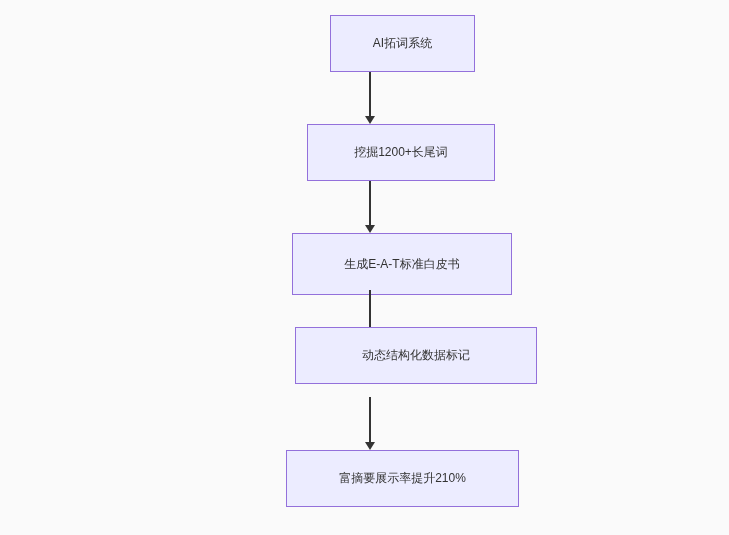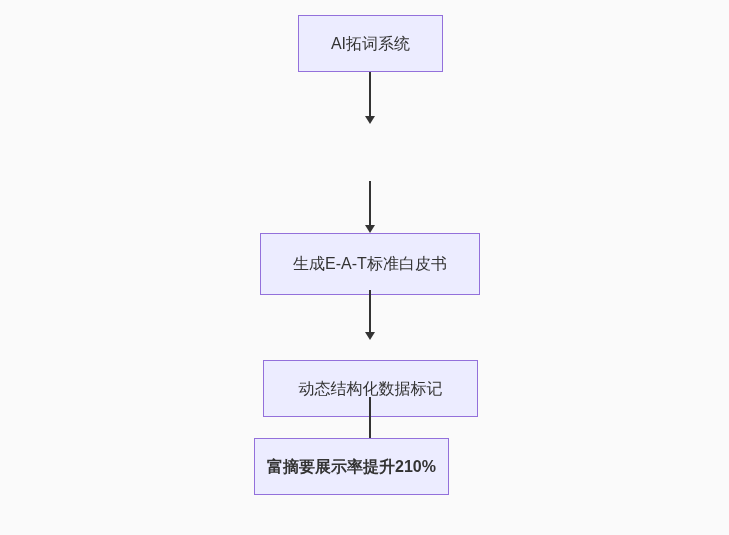--- a/index.html
+++ b/index.html
@@ -20,24 +20,25 @@
   }
   .node {
     position: absolute;
     box-sizing: border-box;
     background: #ececff;
     border: 1px solid #9370db;
     display: flex;
     align-items: center;
     justify-content: center;
     color: #333333;
-    font-size: 16px;
+    font-size: 12px;
     line-height: 1.2;
     text-align: center;
     white-space: nowrap;
+    margin-left: 32px;
   }
   .edge {
     position: absolute;
     width: 12px;
   }
   .edge .line {
     position: absolute;
     left: 5px;
     top: 0;
     bottom: 5px;
@@ -62,41 +63,44 @@
 
   <div class="node" style="left:298px; top:15px; width:145px; height:57px;">
     <span>AI拓词系统</span>
   </div>
 
   <div class="edge" style="left:364px; top:72px; height:52px;">
     <div class="line"></div>
     <div class="head"></div>
   </div>
 
+  <div class="node" style="left:275px; top:124px; width:188px; height:57px;">
+    <span>挖掘1200+长尾词</span>
+  </div>
 
   <div class="edge" style="left:364px; top:181px; height:52px;">
     <div class="line"></div>
     <div class="head"></div>
   </div>
 
   <div class="node" style="left:260px; top:233px; width:220px; height:62px;">
     <span>生成E-A-T标准白皮书</span>
   </div>
 
   <div class="edge" style="left:364px; top:290px; height:50px;">
     <div class="line"></div>
     <div class="head"></div>
   </div>
 
-  <div class="node" style="left:263px; top:360px; width:215px; height:57px;">
+  <div class="node" style="left:263px; top:327px; width:242px; height:57px;">
     <span>动态结构化数据标记</span>
   </div>
 
   <div class="edge" style="left:364px; top:397px; height:53px;">
     <div class="line"></div>
     <div class="head"></div>
   </div>
 
-  <div class="node" style="left:254px; top:438px; width:195px; height:57px;font-weight:bold;">
+  <div class="node" style="left:254px; top:450px; width:233px; height:57px;">
     <span>富摘要展示率提升210%</span>
   </div>
 
 </div>
 
 </body></html>

